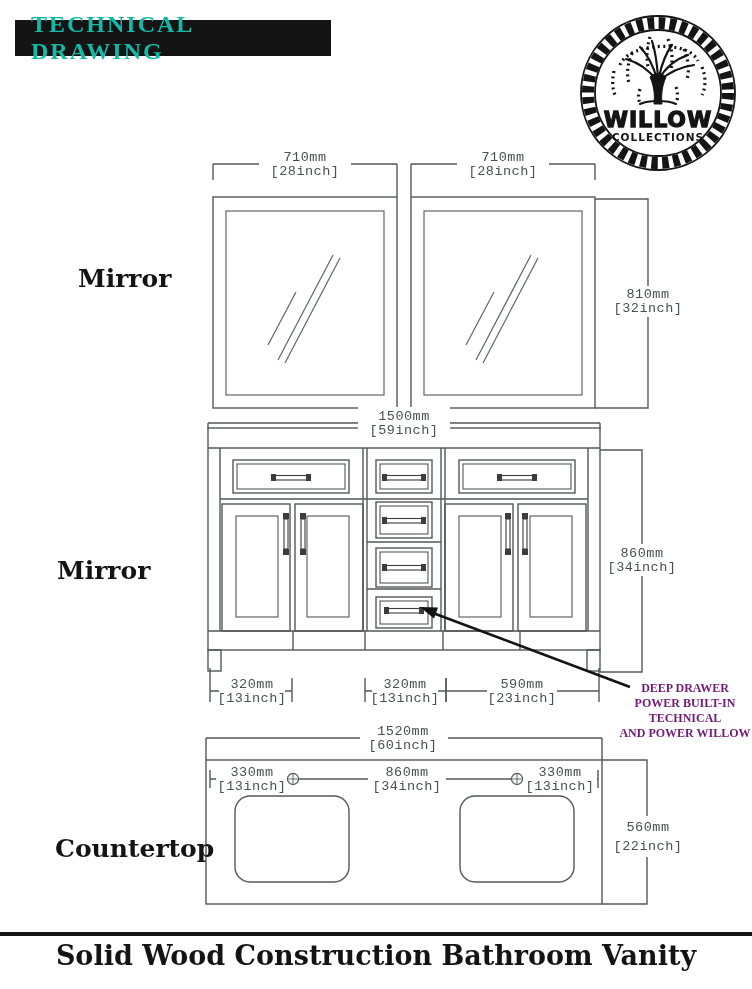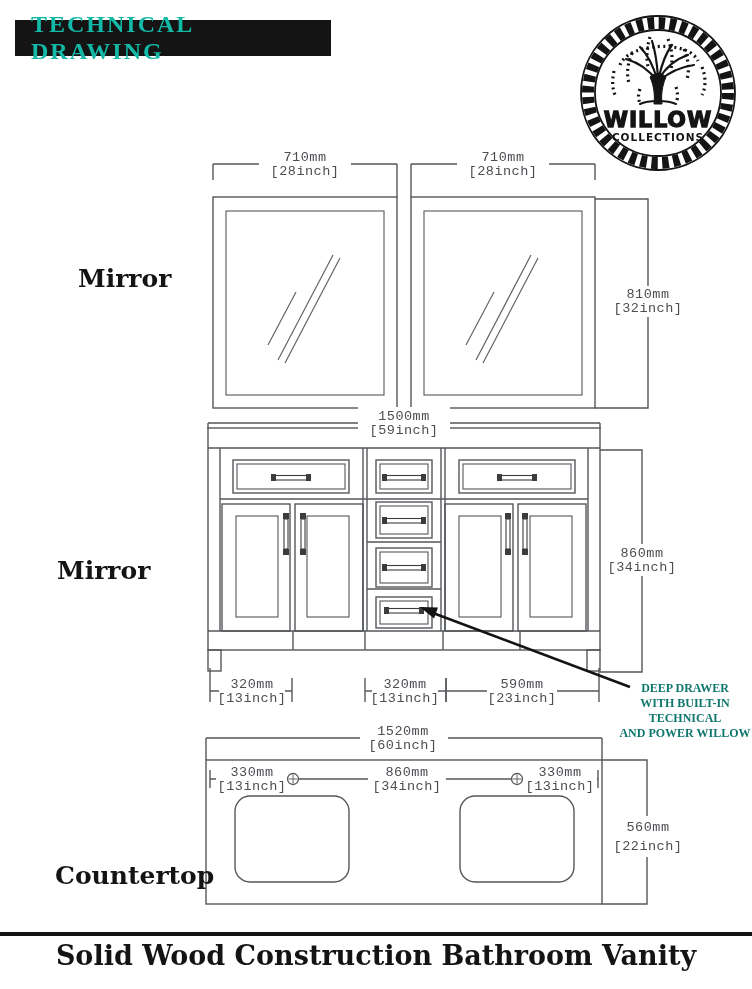--- a/index.html
+++ b/index.html
@@ -9,24 +9,24 @@
   body{width:752px;height:989px;position:relative;font-family:"Liberation Serif",serif;overflow:hidden;background:var(--paper);}
   .abs{position:absolute;}
   .title-box{
     left:15px;top:20px;width:316px;height:36px;background:var(--ink);color:#14b8a6;
     display:flex;align-items:center;padding-left:16px;box-sizing:border-box;
     font-weight:bold;font-size:24px;letter-spacing:2px;font-family:"Liberation Serif",serif;
   }
   .section-label{font-weight:bold;color:var(--ink);font-size:25px;font-family:"DejaVu Serif","Liberation Serif",serif;}
   .lbl-mirror{left:45px;top:264px;margin-left:33px;}
   .lbl-cabinet{left:57px;top:556px;}
-  .lbl-countertop{left:55px;top:861px;}
+  .lbl-countertop{left:55px;top:834px;}
   .annotation{
     left:618px;top:681px;width:134px;text-align:center;
-    font-weight:bold;font-size:12px;line-height:15px;color:#0f766e;
+    font-weight:bold;font-size:12px;line-height:15px;color:#701a75;
     font-family:"Liberation Serif",serif;
   }
   .annotation div{white-space:nowrap;}
   .footer-rule{left:0;top:932px;width:752px;height:4px;background:var(--ink);}
   .footer-title{
     left:0;top:940px;width:752px;text-align:center;font-weight:bold;font-size:27px;
     color:var(--ink);font-family:"DejaVu Serif","Liberation Serif",serif;
   }
   svg{position:absolute;left:0;top:0;}
   .ln{fill:none;stroke:var(--line);stroke-width:1.4;}
@@ -252,19 +252,19 @@
 <div class="abs title-box">
   <span>TECHNICAL DRAWING</span>
 </div>
 
 <div class="abs section-label lbl-mirror">Mirror</div>
 <div class="abs section-label lbl-cabinet">Mirror</div>
 <div class="abs section-label lbl-countertop">Countertop</div>
 
 <div class="abs annotation">
   <div>DEEP DRAWER</div>
-  <div>WITH BUILT-IN</div>
+  <div>POWER BUILT-IN</div>
   <div>TECHNICAL</div>
   <div>AND POWER WILLOW</div>
 </div>
 
 <div class="abs footer-rule"></div>
 <div class="abs footer-title">Solid Wood Construction Bathroom Vanity</div>
 
 </body></html>

